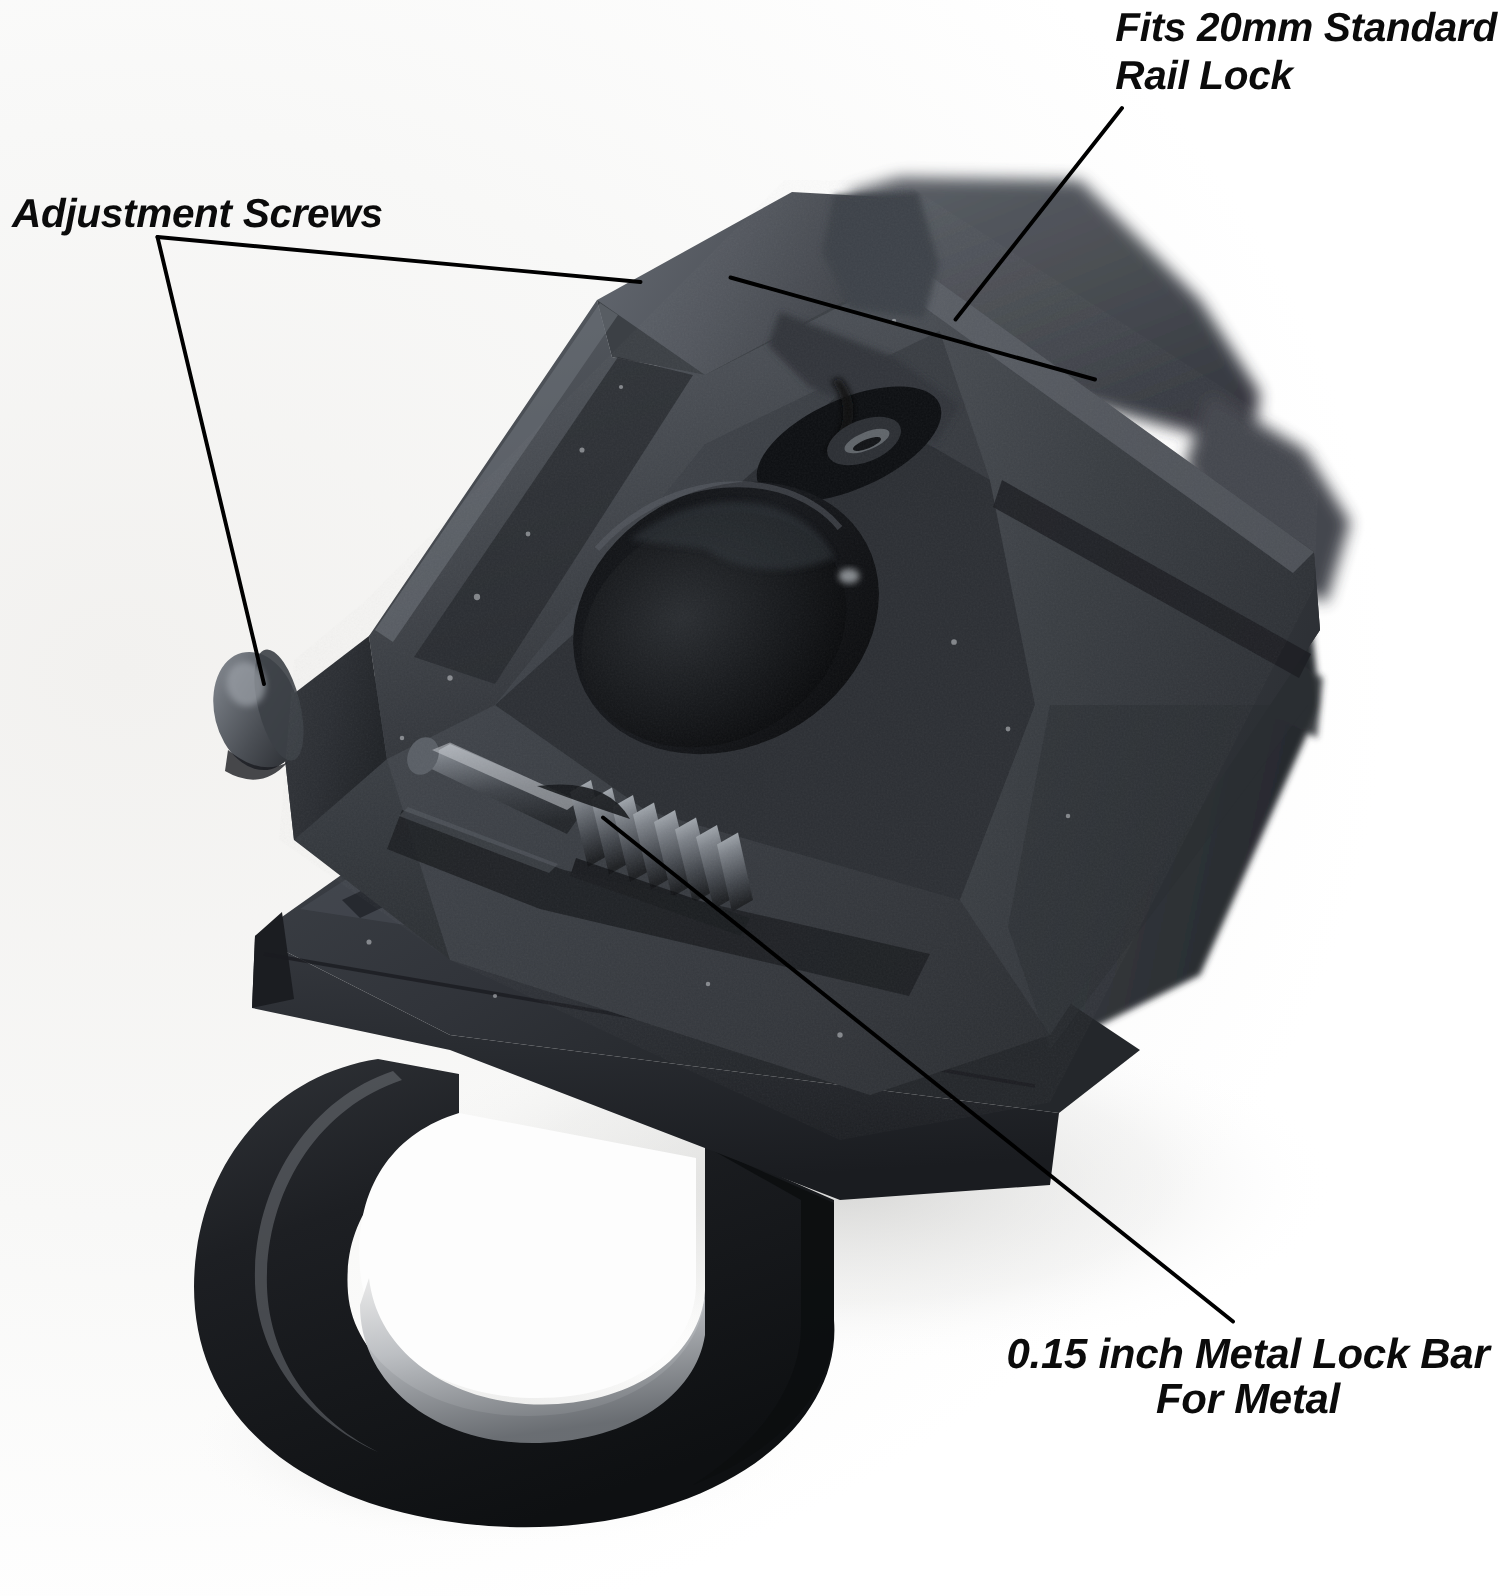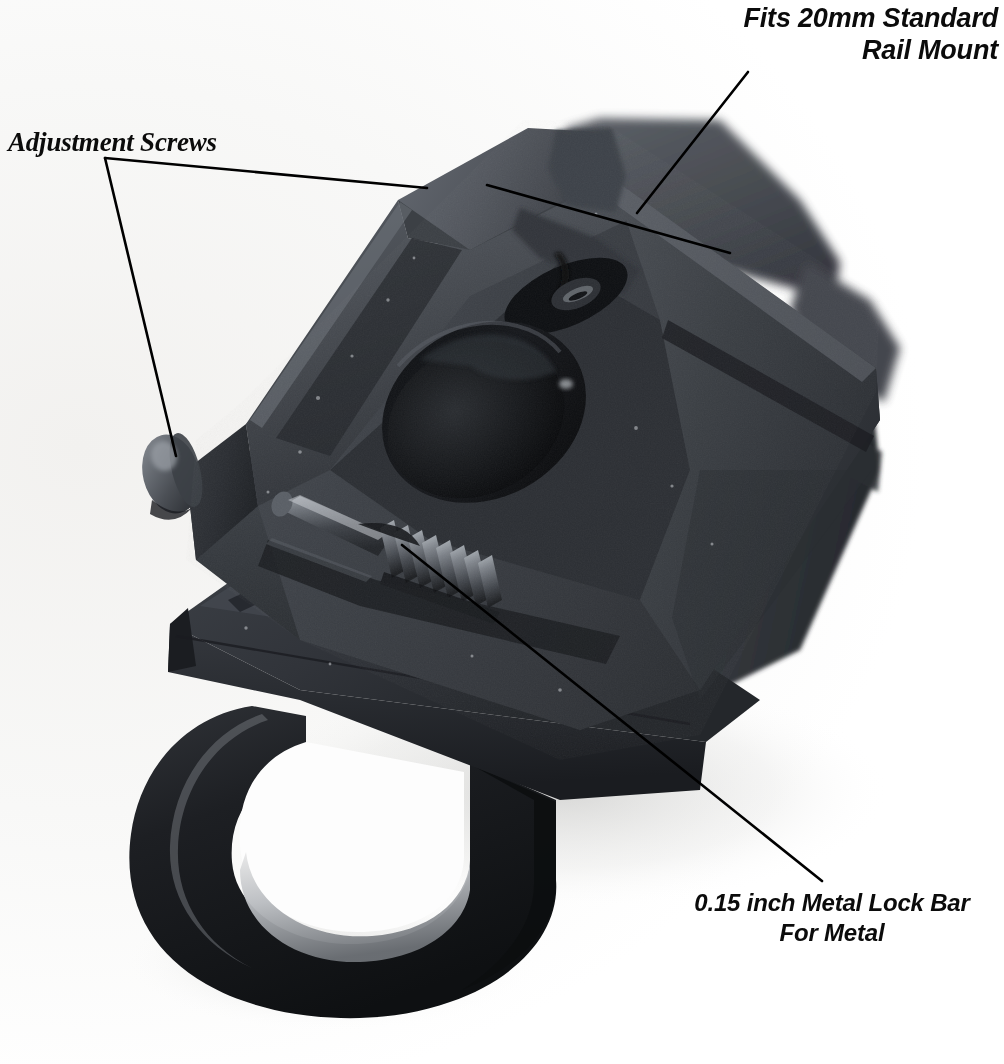--- a/index.html
+++ b/index.html
@@ -40,33 +40,31 @@
     font-size: 27px;
     line-height: 32px;
     letter-spacing: -0.2px;
     white-space: nowrap;
   }
   .callout span { display: block; }
   #callout-adjustment-screws {
     left: 8px;
     top: 126px;
     text-align: center;
-    font-family: Liberation Serif, serif;
   }
   #callout-rail-mount {
     right: 6px;
     top: 2px;
-    text-align: right;
   }
   #callout-lock-bar {
     left: 660px;
     top: 888px;
     width: 344px;
     text-align: center;
-    font-size: 24px;
+    font-size: 28px;
     line-height: 30px;
   }
 </style>
 </head>
 <body>
 
 <div id="stage">
 
   <div id="bg-wash"></div>
 
@@ -354,21 +352,21 @@
       <line x1="822" y1="881" x2="402" y2="545"></line>
     </g>
   </svg>
 
   <div class="callout" id="callout-adjustment-screws">
     <span>Adjustment Screws</span>
   </div>
 
   <div class="callout" id="callout-rail-mount">
     <span>Fits 20mm Standard</span>
-    <span>Rail Mount</span>
+    <span>Rail Lock</span>
   </div>
 
   <div class="callout" id="callout-lock-bar">
     <span>0.15 inch Metal Lock Bar</span>
     <span>For Metal</span>
   </div>
 
 </div>
 
 </body></html>

